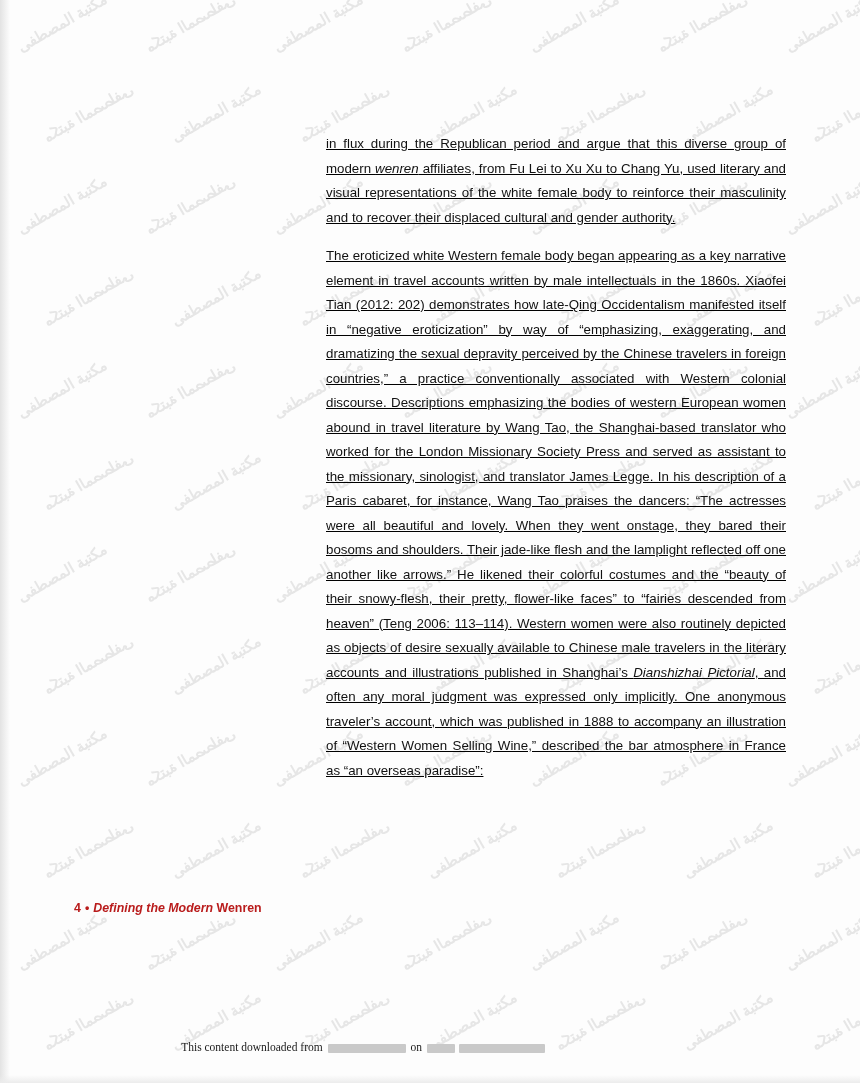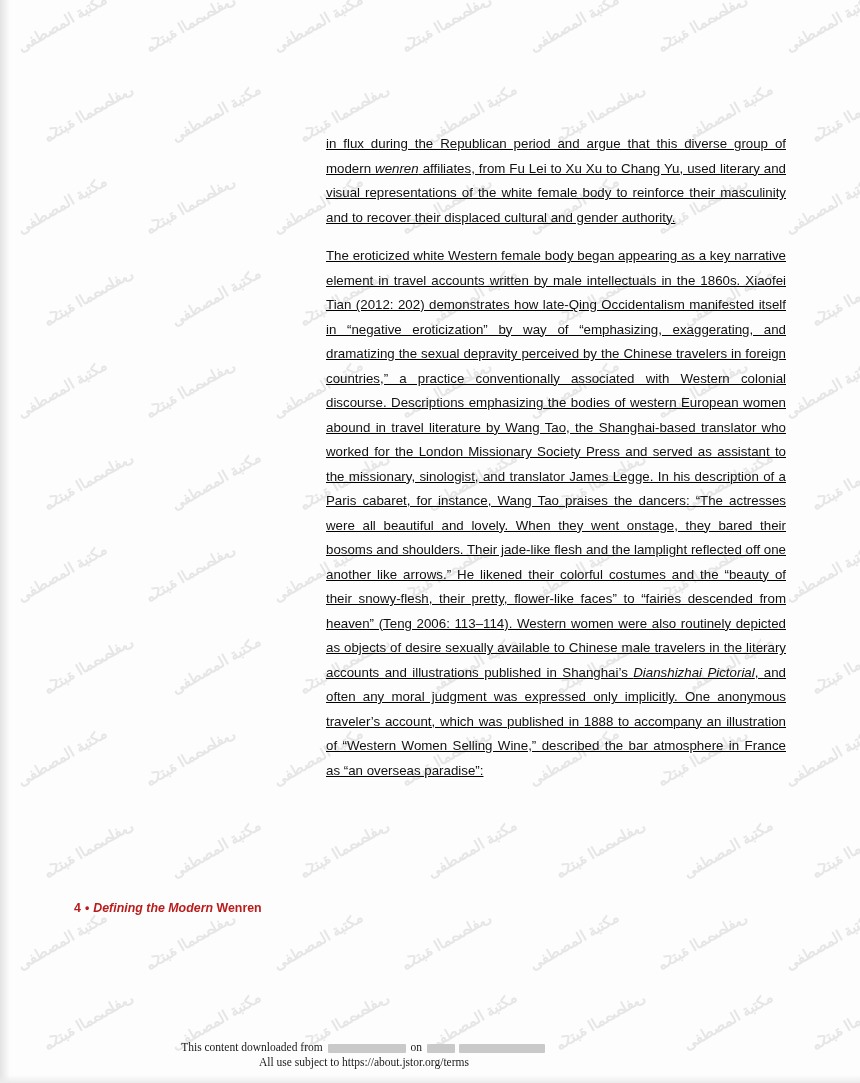--- a/index.html
+++ b/index.html
@@ -249,16 +249,15 @@
     <p class="body-par">The eroticized white Western female body began appearing as a key narrative element in travel accounts written by male intellectuals in the 1860s. Xiaofei Tian (2012: 202) demonstrates how late-Qing Occidentalism manifested itself in “negative eroticization” by way of “emphasizing, exaggerating, and dramatizing the sexual depravity perceived by the Chinese travelers in foreign countries,” a practice conventionally associated with Western colonial discourse. Descriptions emphasizing the bodies of western European women abound in travel literature by Wang Tao, the Shanghai-based translator who worked for the London Missionary Society Press and served as assistant to the missionary, sinologist, and translator James Legge. In his description of a Paris cabaret, for instance, Wang Tao praises the dancers: “The actresses were all beautiful and lovely. When they went onstage, they bared their bosoms and shoulders. Their jade-like flesh and the lamplight reflected off one another like arrows.” He likened their colorful costumes and the “beauty of their snowy-flesh, their pretty, flower-like faces” to “fairies descended from heaven” (Teng 2006: 113–114). Western women were also routinely depicted as objects of desire sexually available to Chinese male travelers in the literary accounts and illustrations published in Shanghai’s <em class="it">Dianshizhai Pictorial</em>, and often any moral judgment was expressed only implicitly. One anonymous traveler’s account, which was published in 1888 to accompany an illustration of “Western Women Selling Wine,” described the bar atmosphere in France as “an overseas paradise”:</p>
 
   </div>
 
   <div id="folio">
     <span class="num">4</span><span class="dot">•</span><span class="ital">Defining the Modern </span><span class="rom">Wenren</span>
   </div>
 
   <div id="jstor-footer">
     <div class="line1"><span>This content downloaded from </span><span class="redacted r1"></span><span> on </span><span class="redacted r2"></span><span class="redacted r3"></span></div>
-    <div class="line2">All use subject to https://about.jstor.org/terms</div>
   </div>
 
 </div>
 
 </body></html>

